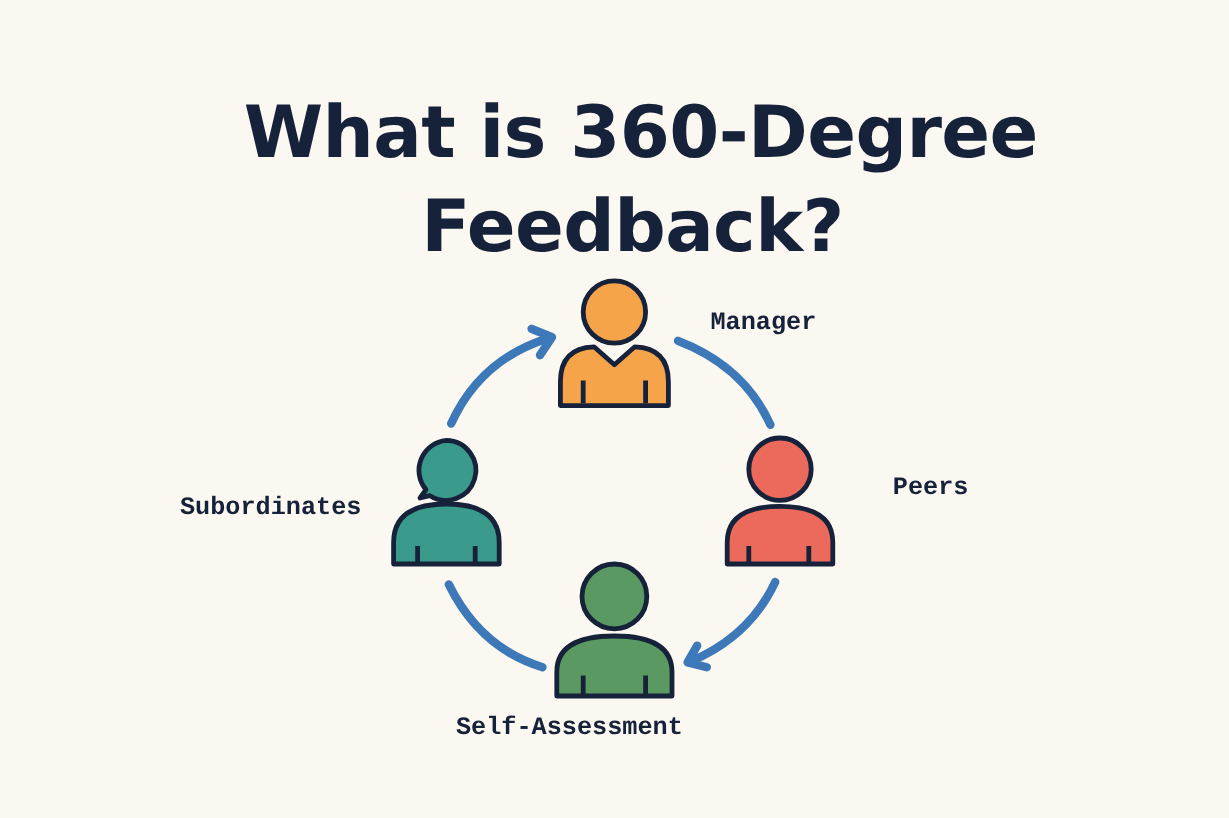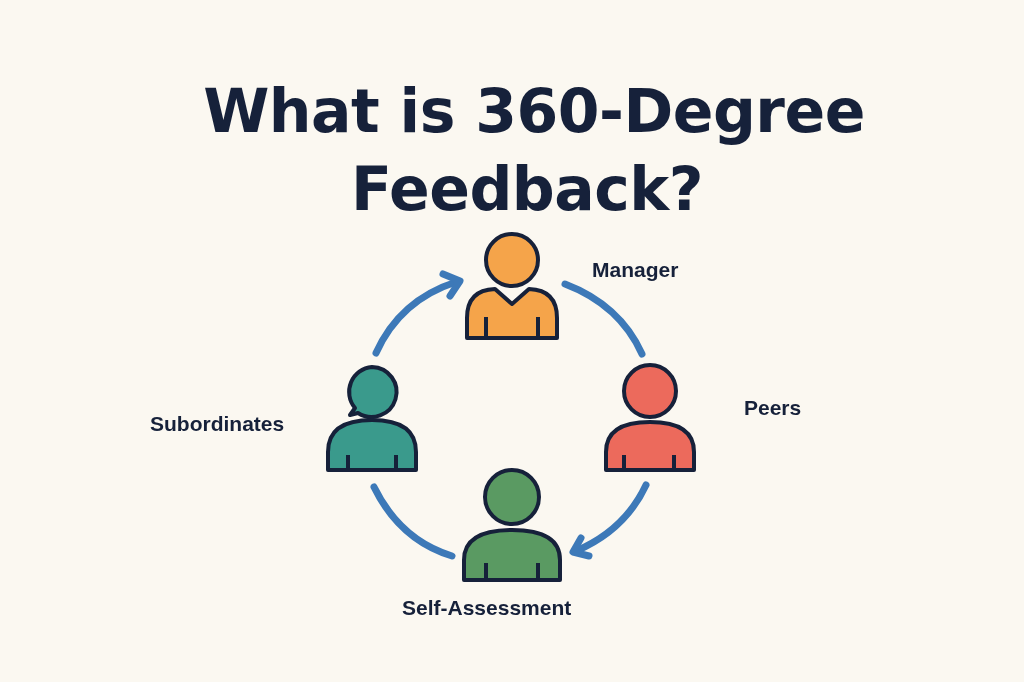--- a/index.html
+++ b/index.html
@@ -18,21 +18,21 @@
       font-size: 60px; line-height: 78px;
       color: #16213a;
       letter-spacing: -0.5px;
     }
     .title .line { display: block; }
     .title .l1 { padding-left: 44px; }
     .title .l2 { padding-left: 30px; }
     svg.diagram { position: absolute; left: 0; top: 0; }
     .label {
       position: absolute;
-      font-family: Liberation Sans, sans-serif;
+      font-family: Liberation Mono, monospace;
       font-weight: bold;
       font-size: 21px;
       color: #16213a;
       white-space: nowrap;
     }
   </style>
 </head>
 <body>
 
 <div class="title">
@@ -83,14 +83,14 @@
 
   <g stroke="#16213a" stroke-width="4" stroke-linejoin="round">
     <circle cx="512" cy="497" r="27" fill="#5a9a62"></circle>
     <path d="M464 580 L 464 560 Q 464 530 512 530 Q 560 530 560 560 L 560 580 Z" fill="#5a9a62"></path>
     <path d="M486 563 L 486 579 M538 563 L 538 579" fill="none"></path>
   </g>
 </svg>
 
 <div class="label" style="left:592px; top:258px;">Manager</div>
 <div class="label" style="left:704px; top:396px;margin-left:40px;">Peers</div>
-<div class="label" style="left:402px; top:596px;">Self-Assessment</div>
+<div class="label" style="left:380px; top:596px;">Self-Assessment</div>
 <div class="label" style="left:150px; top:412px;">Subordinates</div>
 
 </body></html>

